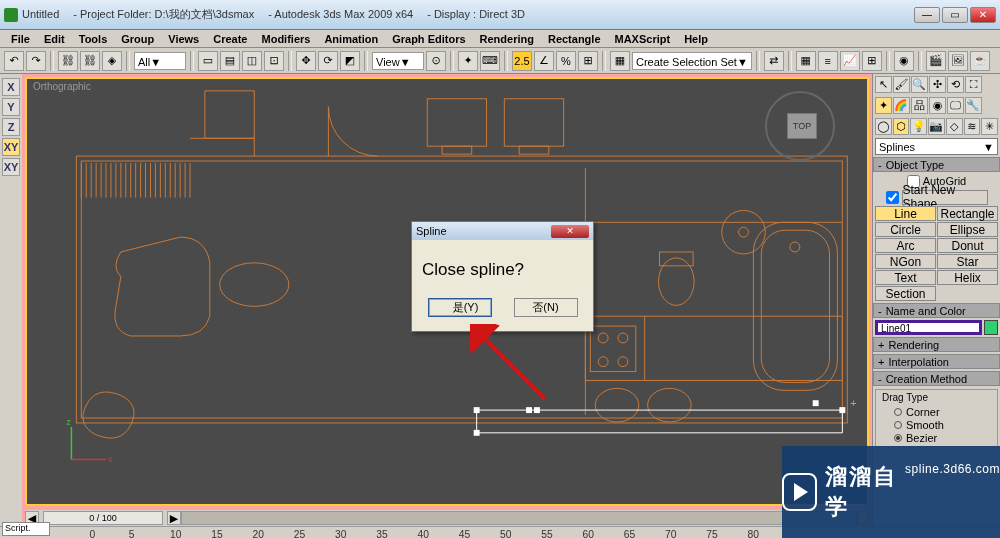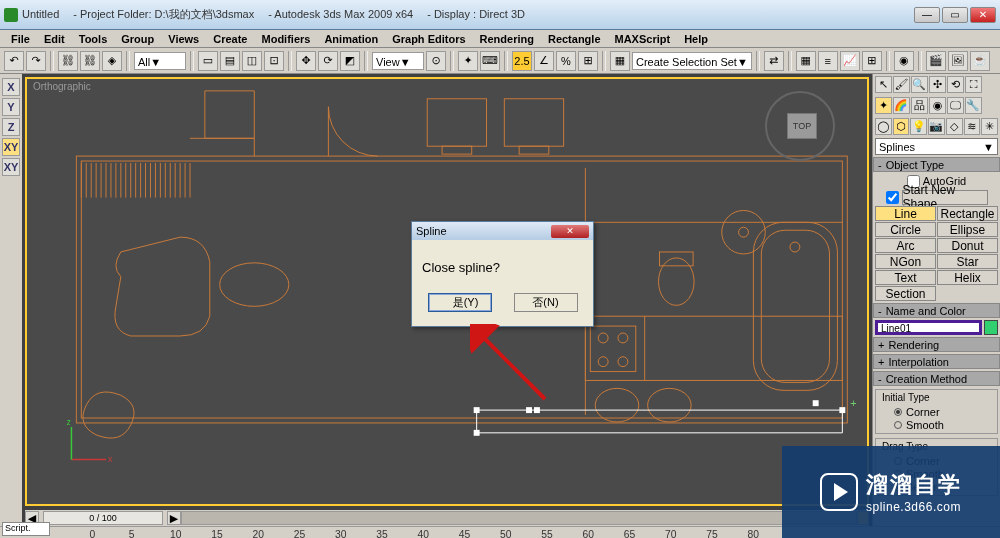--- a/index.html
+++ b/index.html
@@ -24,21 +24,21 @@
 .tb-sep { width: 4px; height: 20px; border-left: 1px solid #999; border-right: 1px solid #eee; margin: 0 2px; }
 .tb-combo { height: 18px; border: 1px solid #999; background: #fff; padding: 3px 3px; display:flex; align-items:flex-start; min-width: 40px; }
 .tb-btn.yellow { background: #ffcc33; }
 
 
 .workspace { display: flex; height: 452px; }
 .left-axis { width: 22px; background: #d4d0c8; display: flex; flex-direction: column; align-items: center; padding-top: 4px; gap: 2px; }
 .axis-btn { width: 18px; height: 18px; border: 1px solid #999; background: #e0ded8; display:flex; align-items:center; justify-content:center; font-weight:bold; color:#336; }
 .axis-btn.active { background: #ffe080; }
 
-.viewport-wrap { flex: 1; position: relative; background: #404040; }
+.viewport-wrap { flex: 1; position: relative; background: #fca5a5; }
 .viewport { position: absolute; left: 3px; top: 3px; right: 3px; bottom: 20px; border: 2px solid #ffcc33; background: #4a4a4a; }
 .vp-label { position: absolute; top: 2px; left: 6px; color: #9a9a9a; font-size: 10px; }
 .viewcube { position: absolute; top: 12px; right: 32px; width: 70px; height: 70px; }
 .viewcube .ring { position:absolute; inset:0; border:2px solid #666; border-radius:50%; }
 .viewcube .face { position:absolute; top:22px; left:22px; width:30px; height:26px; background:#9a9a9a; border:1px solid #777; display:flex; align-items:center; justify-content:center; color:#333; font-size:9px;}
 .viewport svg { width: 100%; height: 100%; }
 
 
 .plan-line { stroke: #c97a3a; stroke-width: 1; fill: none; }
 .sel-box { stroke: #fff; fill: none; stroke-width: 1; }
@@ -69,40 +69,40 @@
 .radio-group .title { font-size:10px; margin-bottom:2px; }
 .radio-item { display:flex; align-items:center; gap:4px; font-size:10px; height:13px; padding-left:12px; }
 .radio-dot { width:8px; height:8px; border:1px solid #555; border-radius:50%; display:inline-block; position:relative; }
 .radio-dot.on::after { content:''; position:absolute; inset:1px; background:#333; border-radius:50%; }
 
 
 .dialog { position: absolute; left: 411px; top: 221px; width: 183px; background: #ece9d8; border: 1px solid #5a7a9a; box-shadow: 2px 2px 4px rgba(0,0,0,0.4); }
 .dlg-title { height: 18px; background: linear-gradient(#dfeaf6,#b5cce3); display:flex; align-items:center; justify-content:space-between; padding: 0 4px; font-size:11px; }
 .dlg-close { width:38px; height:13px; background: linear-gradient(#e07a7a,#b02020); color:#fff; display:flex; align-items:center; justify-content:center; font-size:9px; border-radius:2px; }
 .dlg-body { padding: 20px 10px 6px; }
-.dlg-text { font-size: 13px; margin-bottom: 18px; }
+.dlg-text { font-size: 17px; margin-bottom: 18px; }
 .dlg-btns { display:flex; justify-content:center; gap: 22px; padding-bottom: 8px; }
 .dlg-btn { width: 64px; height: 19px; border: 1px solid #888; background: #ece9d8; display:flex; align-items:center; justify-content:center; font-size:11px; }
 .dlg-btn.focus { border: 1px solid #2a5a9a; box-shadow: inset 0 0 0 1px #88a8d8; padding-left: 12px; }
 .red-arrow { position:absolute; left:470px; top:324px; pointer-events:none; }
 
 
 .status-area { height: 40px; background: #d4d0c8; border-top: 1px solid #888; display:flex; flex-direction:column; }
 .status-top { height: 20px; display:flex; align-items:center; gap: 6px; padding: 0 4px; }
 .status-top .sel-txt { padding: 0 8px; font-size:10px; }
 .coord-box { height: 15px; background:#fff; border:1px solid #7a7a7a; padding: 0 3px; font-size:10px; display:flex; align-items:center; min-width:58px; }
 .coord-lbl { font-size:10px; margin-left:4px; }
 .script-box { position:absolute; bottom:2px; left:2px; width:48px; height:14px; background:#fff; border:1px solid #888; font-size:9px; padding:0 2px; }
 .btn-s { height:15px; border:1px solid #999; background:#e0ded8; padding:0 5px; font-size:10px; display:flex; align-items:center; }
 
 
 .watermark { position:absolute; right:0; bottom:0; width:218px; height:92px; background: rgba(20,60,110,0.92); display:flex; align-items:center; justify-content:center; gap:8px; }
 .wm-logo { width:38px; height:38px; border:2px solid #fff; border-radius:8px; display:flex; align-items:center; justify-content:center; }
 .wm-play { width:0; height:0; border-left:14px solid #fff; border-top:9px solid transparent; border-bottom:9px solid transparent; margin-left:3px; }
-.wm-text { color:#fff; display:flex; flex-direction:column; }
+.wm-text { color:#fff; display:flex; flex-direction:row; }
 .wm-text .cn { font-size:22px; font-weight:bold; letter-spacing:2px; }
 .wm-text .url { font-size:12px; letter-spacing:0.5px; }
 </style>
 </head>
 <body>
 
 <div class="title-bar">
   <div class="title-icon"></div>
   <div class="title-text">
     <span>Untitled</span><span>- Project Folder: D:\我的文档\3dsmax</span><span>- Autodesk 3ds Max  2009 x64</span><span>- Display : Direct 3D</span>
@@ -366,31 +366,20 @@
     <div class="rollout-head">
         <span class="minus">+</span>
         <span>Interpolation</span>
       </div>
     <div class="rollout-head">
         <span class="minus">-</span>
         <span>Creation Method</span>
       </div>
 
     <div class="radio-group">
-      <div class="title">Initial Type</div>
-      <div class="radio-item">
-          <span class="radio-dot on"></span>
-          <span>Corner</span>
-        </div>
-      <div class="radio-item">
-          <span class="radio-dot"></span>
-          <span>Smooth</span>
-        </div>
-    </div>
-    <div class="radio-group">
       <div class="title">Drag Type</div>
       <div class="radio-item">
           <span class="radio-dot"></span>
           <span>Corner</span>
         </div>
       <div class="radio-item">
           <span class="radio-dot"></span>
           <span>Smooth</span>
         </div>
       <div class="radio-item">

